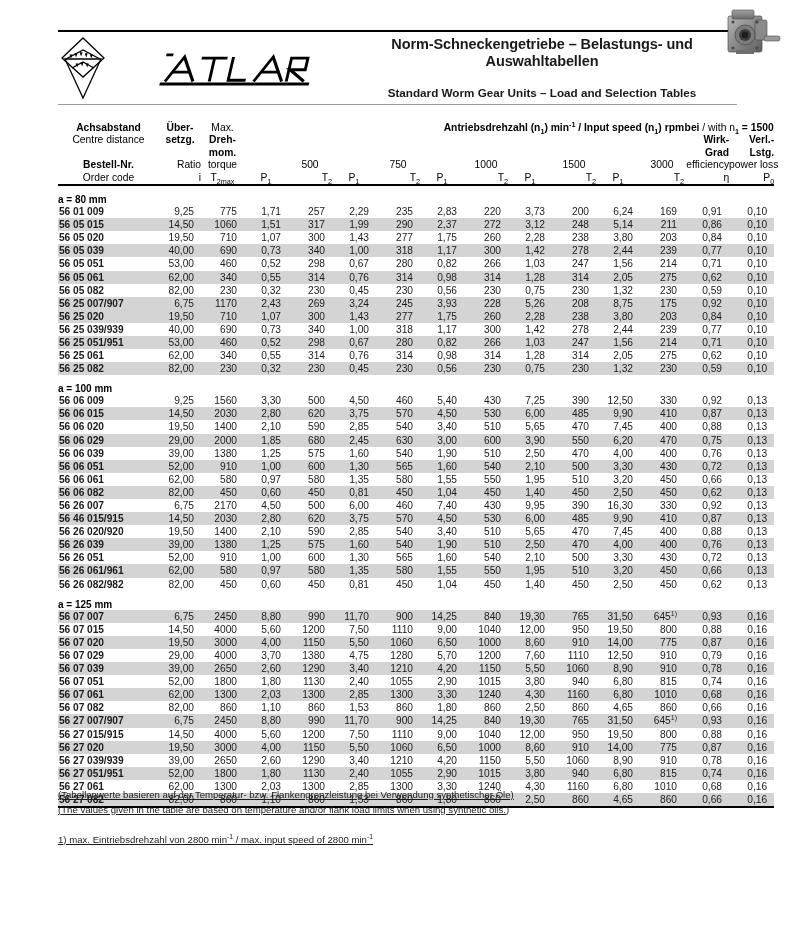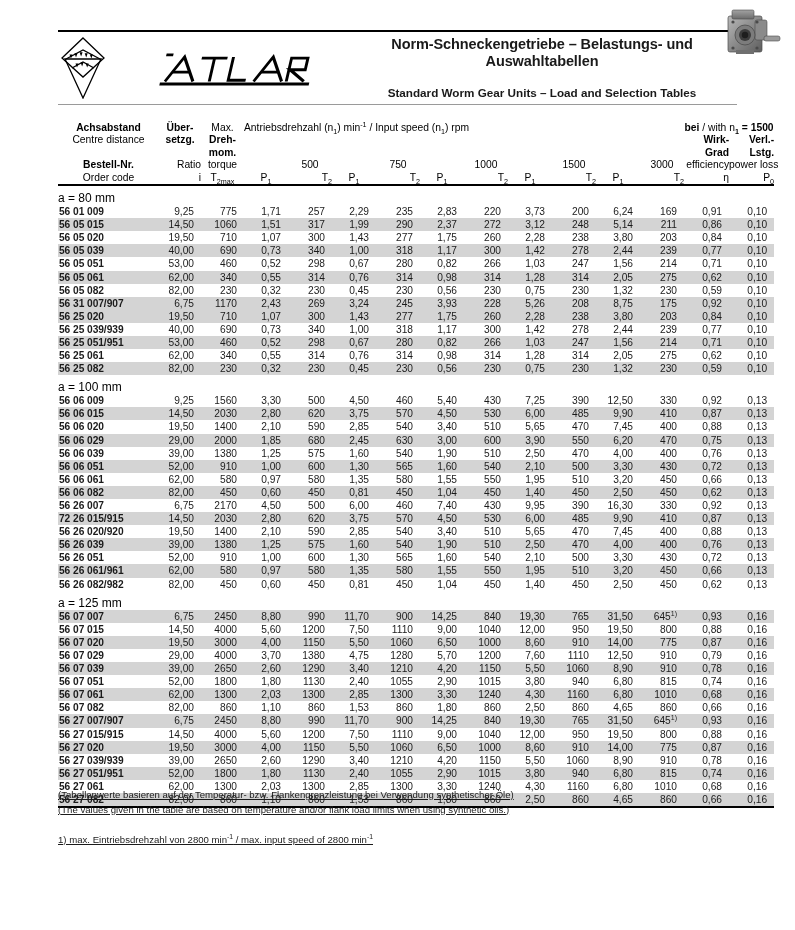--- a/index.html
+++ b/index.html
@@ -36,29 +36,29 @@
   col.c-p0{width:45px;}
 
   
   .hrow td{font-size:10.3px;line-height:12.4px;white-space:nowrap;}
   .b{font-weight:bold;}
   .lft{text-align:center;padding-left:1px;}
   .rgt{text-align:right;padding-right:7px;}
   .small{font-size:8.6px;}
   sub{font-size:7.2px;line-height:0;}
   sup{font-size:7.2px;line-height:0;}
-  .span-title{font-size:10.4px;font-weight:normal;text-align:left;}
+  .span-title{font-size:10.4px;font-weight:bold;text-align:right;}
   .span-title .reg{font-weight:normal;}
   .bei{font-size:10.4px;font-weight:bold;text-align:center;}
   .bei .reg{font-weight:normal;}
 
   .rule-head{height:2px;background:#000;padding:0;}
 
   
-  .sect td{font-size:12px;font-weight:normal;text-align:left;padding-left:1px;height:19px;vertical-align:bottom;padding-bottom:3px;}
+  .sect td{font-size:10px;font-weight:bold;text-align:left;padding-left:1px;height:19px;vertical-align:bottom;padding-bottom:3px;}
 
   
   tr.d td{height:13.1px;line-height:13.1px;font-size:10.2px;color:#1b1b1b;}
   tr.d.sh td{background:#d4d4d4;}
   tr.d td.code{font-weight:bold;text-align:left;padding-left:1px;letter-spacing:-0.05px;}
   tr.d td.num{text-align:right;padding-right:7px;}
   .fn-mark{font-size:7px;vertical-align:super;line-height:0;}
 
   .endrule{height:2px;background:#000;}
 
@@ -390,21 +390,21 @@
               <td class="num">0,56</td>
               <td class="num">230</td>
               <td class="num">0,75</td>
               <td class="num">230</td>
               <td class="num">1,32</td>
               <td class="num">230</td>
               <td class="num">0,59</td>
               <td class="num">0,10</td>
             </tr>
             <tr class="d sh">
-              <td class="code">56 31 007/907</td>
+              <td class="code">56 25 007/907</td>
               <td class="num">6,75</td>
               <td class="num">1170</td>
               <td class="num">2,43</td>
               <td class="num">269</td>
               <td class="num">3,24</td>
               <td class="num">245</td>
               <td class="num">3,93</td>
               <td class="num">228</td>
               <td class="num">5,26</td>
               <td class="num">208</td>
@@ -669,21 +669,21 @@
               <td class="num">7,40</td>
               <td class="num">430</td>
               <td class="num">9,95</td>
               <td class="num">390</td>
               <td class="num">16,30</td>
               <td class="num">330</td>
               <td class="num">0,92</td>
               <td class="num">0,13</td>
             </tr>
             <tr class="d sh">
-              <td class="code">72 26 015/915</td>
+              <td class="code">56 46 015/915</td>
               <td class="num">14,50</td>
               <td class="num">2030</td>
               <td class="num">2,80</td>
               <td class="num">620</td>
               <td class="num">3,75</td>
               <td class="num">570</td>
               <td class="num">4,50</td>
               <td class="num">530</td>
               <td class="num">6,00</td>
               <td class="num">485</td>

